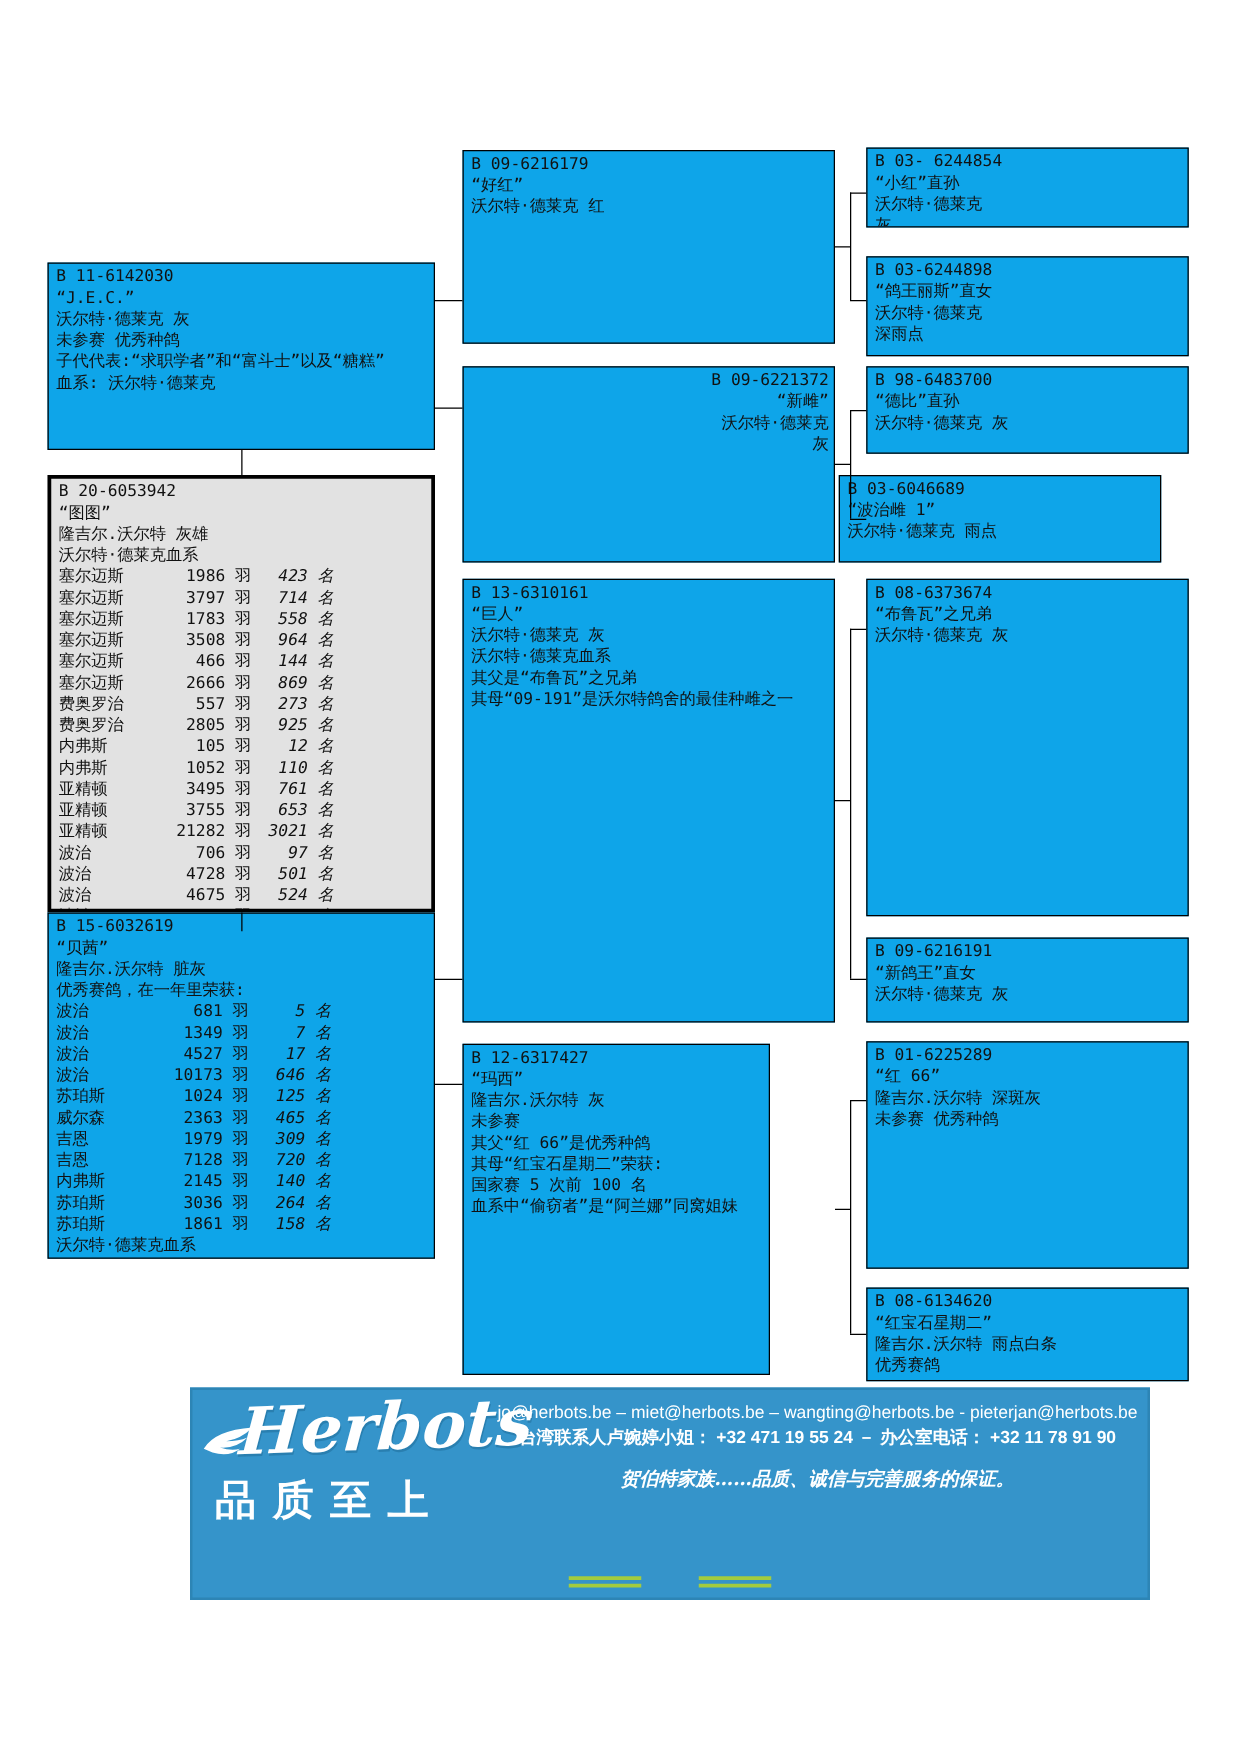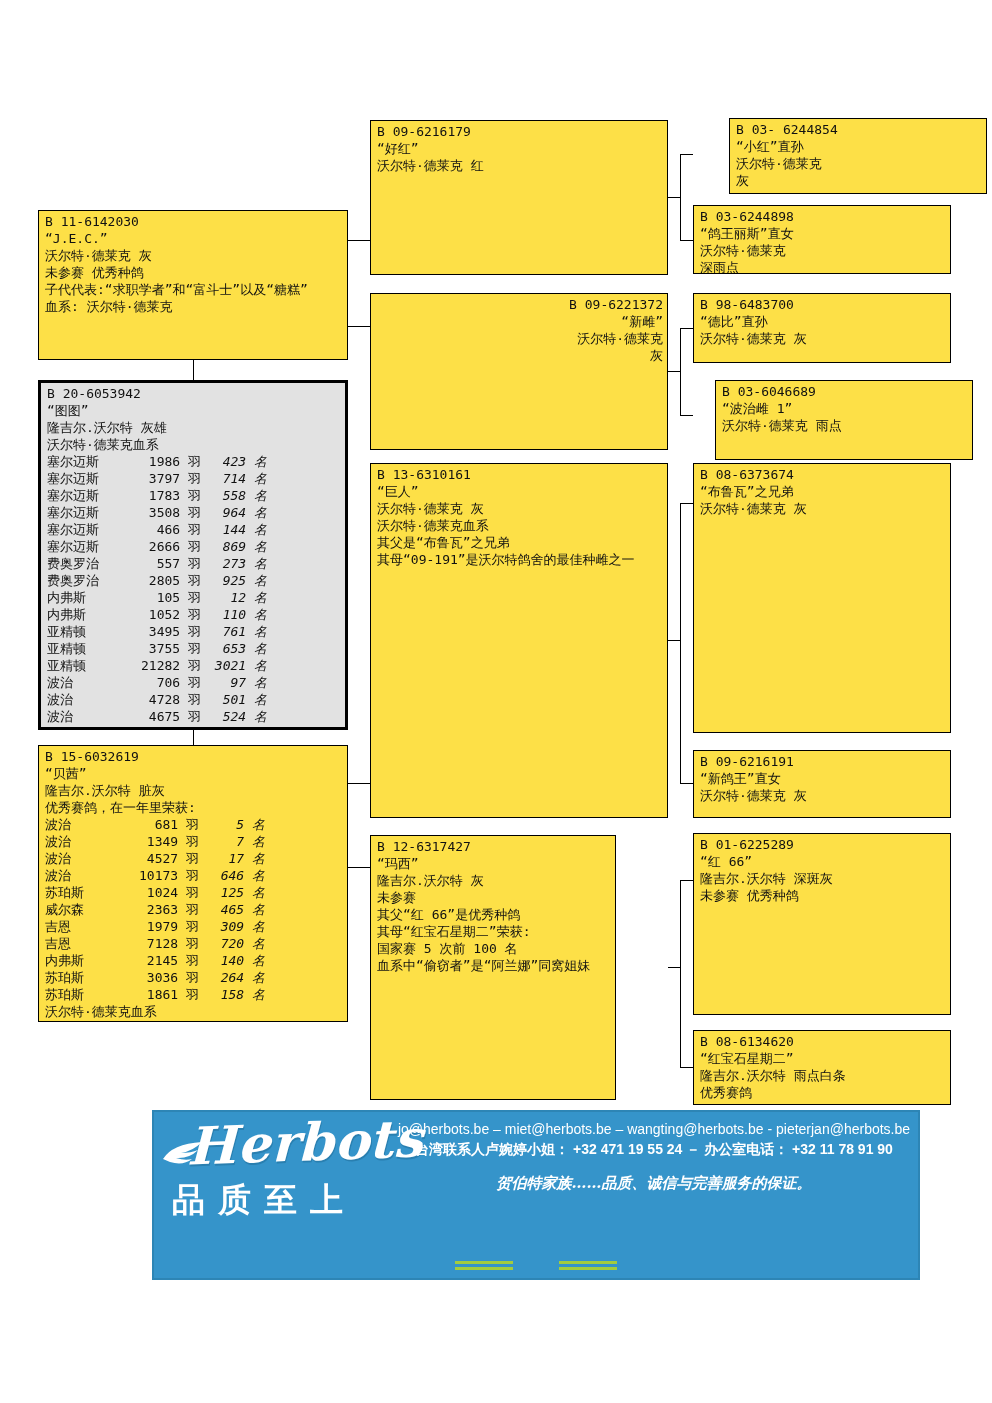--- a/index.html
+++ b/index.html
@@ -2,21 +2,21 @@
 <html><head>
 <meta charset="utf-8">
 <style>
   html,body { margin:0; padding:0; }
   body {
     width:992px; height:1403px; position:relative; background:#ffffff;
     font-family:"DejaVu Sans Mono","Liberation Mono",monospace;
     color:#111;
   }
   .pbox {
-    position:absolute; background:#fde047; border:1px solid #000;
+    position:absolute; background:#0ea5e9; border:1px solid #000;
     box-sizing:border-box; padding:2px 4px 0 6px;
     font-size:13px; line-height:17px; overflow:hidden;
   }
   .pbox.subject { background:#e2e2e2; border-width:3px; }
   .ring, .bline { white-space:pre-wrap; }
   .races { }
   .rrow { display:flex; }
   .rname { width:72px; white-space:pre; }
   .rbirds { width:82px; text-align:right; white-space:pre; }
   .rplace { width:66px; text-align:right; white-space:pre;font-style:italic; }
@@ -164,21 +164,21 @@
         <span class="rplace">524 名</span>
       </div>
       <div class="rrow">
         <span class="rname">波治</span>
         <span class="rbirds">25096 羽</span>
         <span class="rplace">2945 名</span>
       </div>
     </div>
 </div>
 
-<div class="pbox" style="left:38px;top:745px;width:310px;height:277px;">
+<div class="pbox" style="left:38px;top:730px;width:310px;height:277px;">
   <div class="ring">B 15-6032619</div>
   <div>
       <div class="bline">“贝茜”</div>
       <div class="bline">隆吉尔.沃尔特 脏灰</div>
       <div class="bline">优秀赛鸽，在一年里荣获:</div>
     </div>
   <div class="races">
       <div class="rrow">
         <span class="rname">波治</span>
         <span class="rbirds">681 羽</span>
@@ -274,47 +274,47 @@
       <div class="bline">“玛西”</div>
       <div class="bline">隆吉尔.沃尔特 灰</div>
       <div class="bline">未参赛</div>
       <div class="bline">其父“红 66”是优秀种鸽</div>
       <div class="bline">其母“红宝石星期二”荣获:</div>
       <div class="bline">国家赛 5 次前 100 名</div>
       <div class="bline">血系中“偷窃者”是“阿兰娜”同窝姐妹</div>
     </div>
 </div>
 
-<div class="pbox" style="left:693px;top:118px;width:258px;height:76px;margin-left:36px;">
+<div class="pbox" style="left:693px;top:118px;width:258px;height:64px;">
   <div class="ring">B 03- 6244854</div>
   <div>
       <div class="bline">“小红”直孙</div>
       <div class="bline">沃尔特·德莱克</div>
       <div class="bline">灰</div>
     </div>
 </div>
 
-<div class="pbox" style="left:693px;top:205px;width:258px;height:69px;">
+<div class="pbox" style="left:693px;top:205px;width:258px;height:80px;">
   <div class="ring">B 03-6244898</div>
   <div>
       <div class="bline">“鸽王丽斯”直女</div>
       <div class="bline">沃尔特·德莱克</div>
       <div class="bline">深雨点</div>
     </div>
 </div>
 
 <div class="pbox" style="left:693px;top:293px;width:258px;height:70px;">
   <div class="ring">B 98-6483700</div>
   <div>
       <div class="bline">“德比”直孙</div>
       <div class="bline">沃尔特·德莱克 灰</div>
     </div>
 </div>
 
-<div class="pbox" style="left:715px;top:380px;width:258px;height:80px;">
+<div class="pbox" style="left:671px;top:380px;width:258px;height:70px;">
   <div class="ring">B 03-6046689</div>
   <div>
       <div class="bline">“波治雌 1”</div>
       <div class="bline">沃尔特·德莱克 雨点</div>
     </div>
 </div>
 
 <div class="pbox" style="left:693px;top:463px;width:258px;height:270px;">
   <div class="ring">B 08-6373674</div>
   <div>

